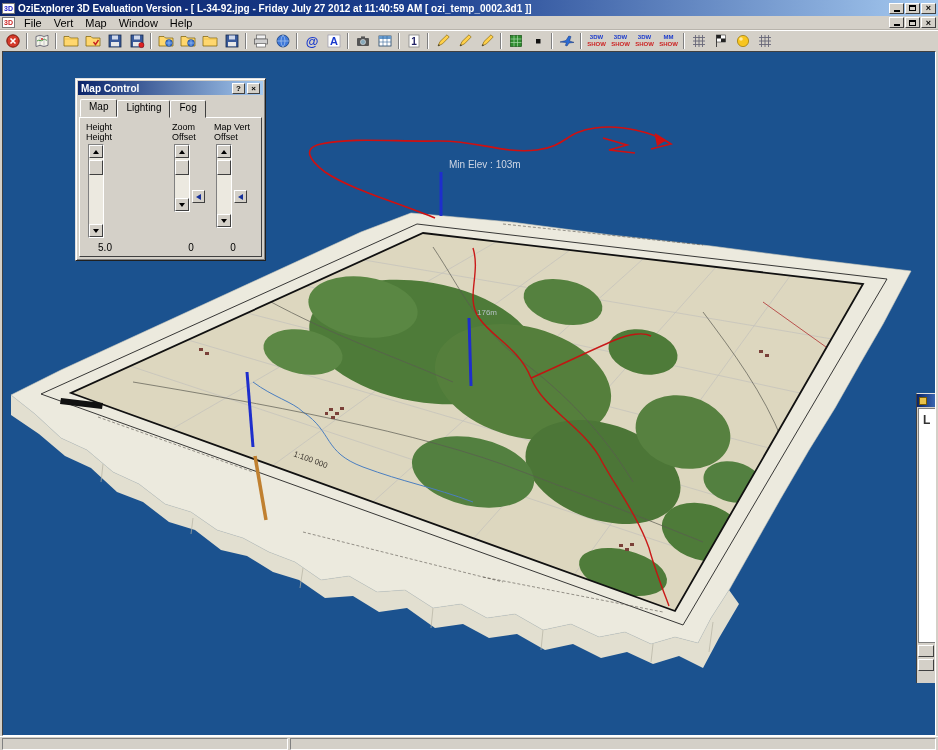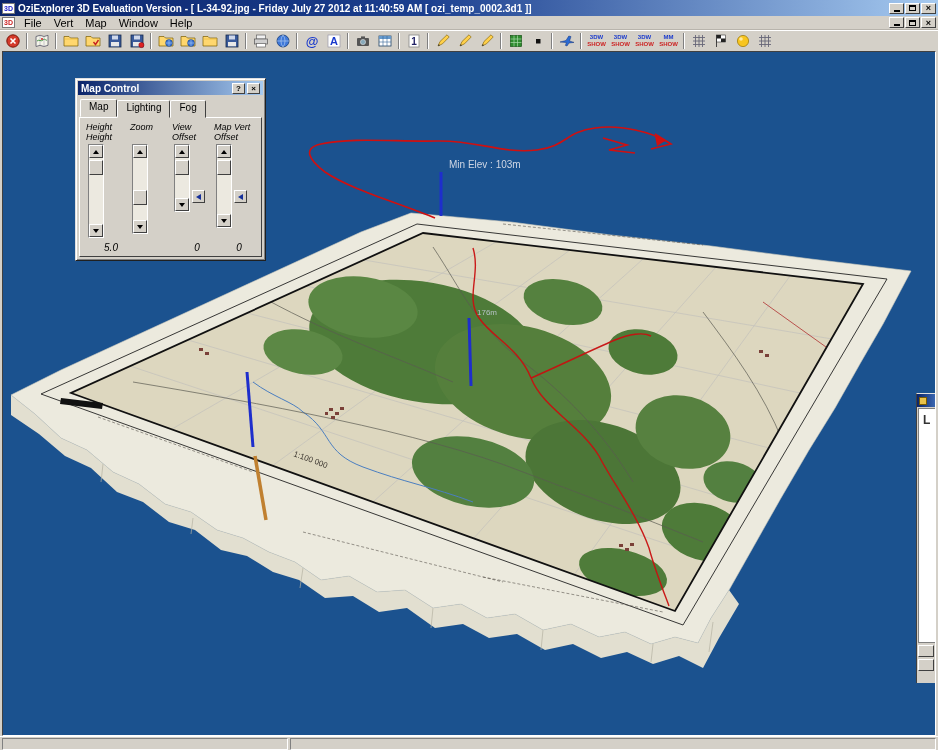--- a/index.html
+++ b/index.html
@@ -52,33 +52,33 @@
                font-size:10px; font-weight:bold; display:flex; align-items:center; padding:0 3px; gap:2px; }
   .dlg-title-text { flex:1; }
   .dlg-btn { width:13px; height:11px; background:#d4d0c8; border:1px solid; border-color:#fff #404040 #404040 #fff;
              color:#000; font-size:8px; font-weight:bold; display:flex; align-items:center; justify-content:center; }
   .tabs { display:flex; padding:2px 4px 0; position:relative; z-index:2; }
   .tab { font-size:10px; padding:1px 8px 2px; background:#d4d0c8; border:1px solid;
          border-color:#fff #404040 #d4d0c8 #fff; border-radius:2px 2px 0 0; position:relative; top:1px; color:#000; }
   .tab.active { top:0; padding-bottom:4px; z-index:3; }
   .tab-page { position:absolute; left:3px; right:3px; top:38px; bottom:3px; border:1px solid;
               border-color:#fff #404040 #404040 #fff; background:#d4d0c8; }
-  .scol { position:absolute; top:4px; bottom:2px; width:42px;font-style:italic; }
+  .scol { position:absolute; top:4px; bottom:2px; width:42px; }
   .slbl { font-size:9px; line-height:10px; height:22px; color:#000; }
   .vscroll { width:16px; margin-left:2px; background:#ece9e0; border:1px solid; border-color:#808080 #fff #fff #808080; }
   .vs-btn { height:13px; background:#d4d0c8; border:1px solid; border-color:#fff #404040 #404040 #fff;
             display:flex; align-items:center; justify-content:center; }
   .vs-track { position:relative; }
   .vs-thumb { position:absolute; left:0; width:14px; height:15px; background:#d4d0c8; border:1px solid;
               border-color:#fff #404040 #404040 #fff; }
   .arr { display:block; width:0; height:0; }
   .arr.up { border-left:3px solid transparent; border-right:3px solid transparent; border-bottom:4px solid #000; }
   .arr.dn { border-left:3px solid transparent; border-right:3px solid transparent; border-top:4px solid #000; }
   .arr.lf { border-top:3px solid transparent; border-bottom:3px solid transparent; border-right:5px solid #16309a; }
-  .sval { position:absolute; bottom:1px; left:15px; width:20px; text-align:center; font-size:10px; color:#000; }
+  .sval { position:absolute; bottom:1px; left:9px; width:20px; text-align:center; font-size:10px; color:#000; }
   .side-btn { position:absolute; width:13px; height:13px; background:#d4d0c8; border:1px solid;
               border-color:#fff #404040 #404040 #fff; display:flex; align-items:center; justify-content:center; }
 
   
   .partialwin { position:absolute; right:0; top:341px; width:19px; height:290px; background:#d4d0c8;
                 border-left:1px solid #404040; border-top:1px solid #dfdfdf; }
   .pw-title { height:13px; background:linear-gradient(90deg,#0a246a,#3a66b0); display:flex; align-items:center; padding:0 2px; }
   .pw-icon { width:8px; height:8px; background:#e8c24a; border:1px solid #7a5c00; }
   .pw-body { height:235px; background:#fff; border:1px solid #808080; border-right:none; margin:1px 0 1px 1px;
              font-size:12px; font-weight:bold; color:#333; padding:4px 0 0 4px; }
@@ -545,42 +545,24 @@
             <div class="vs-track" style="height:66px">
                 <div class="vs-thumb" style="top:2px"></div>
               </div>
             <div class="vs-btn">
                 <i class="arr dn"></i>
               </div>
           </div>
           <div class="sval">5.0</div>
         </div>
 
-        <div class="scol" style="left:50px">
+
+        <div class="scol" style="left:92px">
           <div class="slbl">
             <div>Zoom</div>
-            <div></div>
-          </div>
-          <div class="vscroll">
-            <div class="vs-btn">
-                <i class="arr up"></i>
-              </div>
-            <div class="vs-track" style="height:62px">
-                <div class="vs-thumb" style="top:32px"></div>
-              </div>
-            <div class="vs-btn">
-                <i class="arr dn"></i>
-              </div>
-          </div>
-          <div class="sval"></div>
-        </div>
-
-        <div class="scol" style="left:92px">
-          <div class="slbl">
-            <div>View</div>
             <div>Offset</div>
           </div>
           <div class="vscroll">
             <div class="vs-btn">
                 <i class="arr up"></i>
               </div>
             <div class="vs-track" style="height:40px">
                 <div class="vs-thumb" style="top:2px"></div>
               </div>
             <div class="vs-btn">

